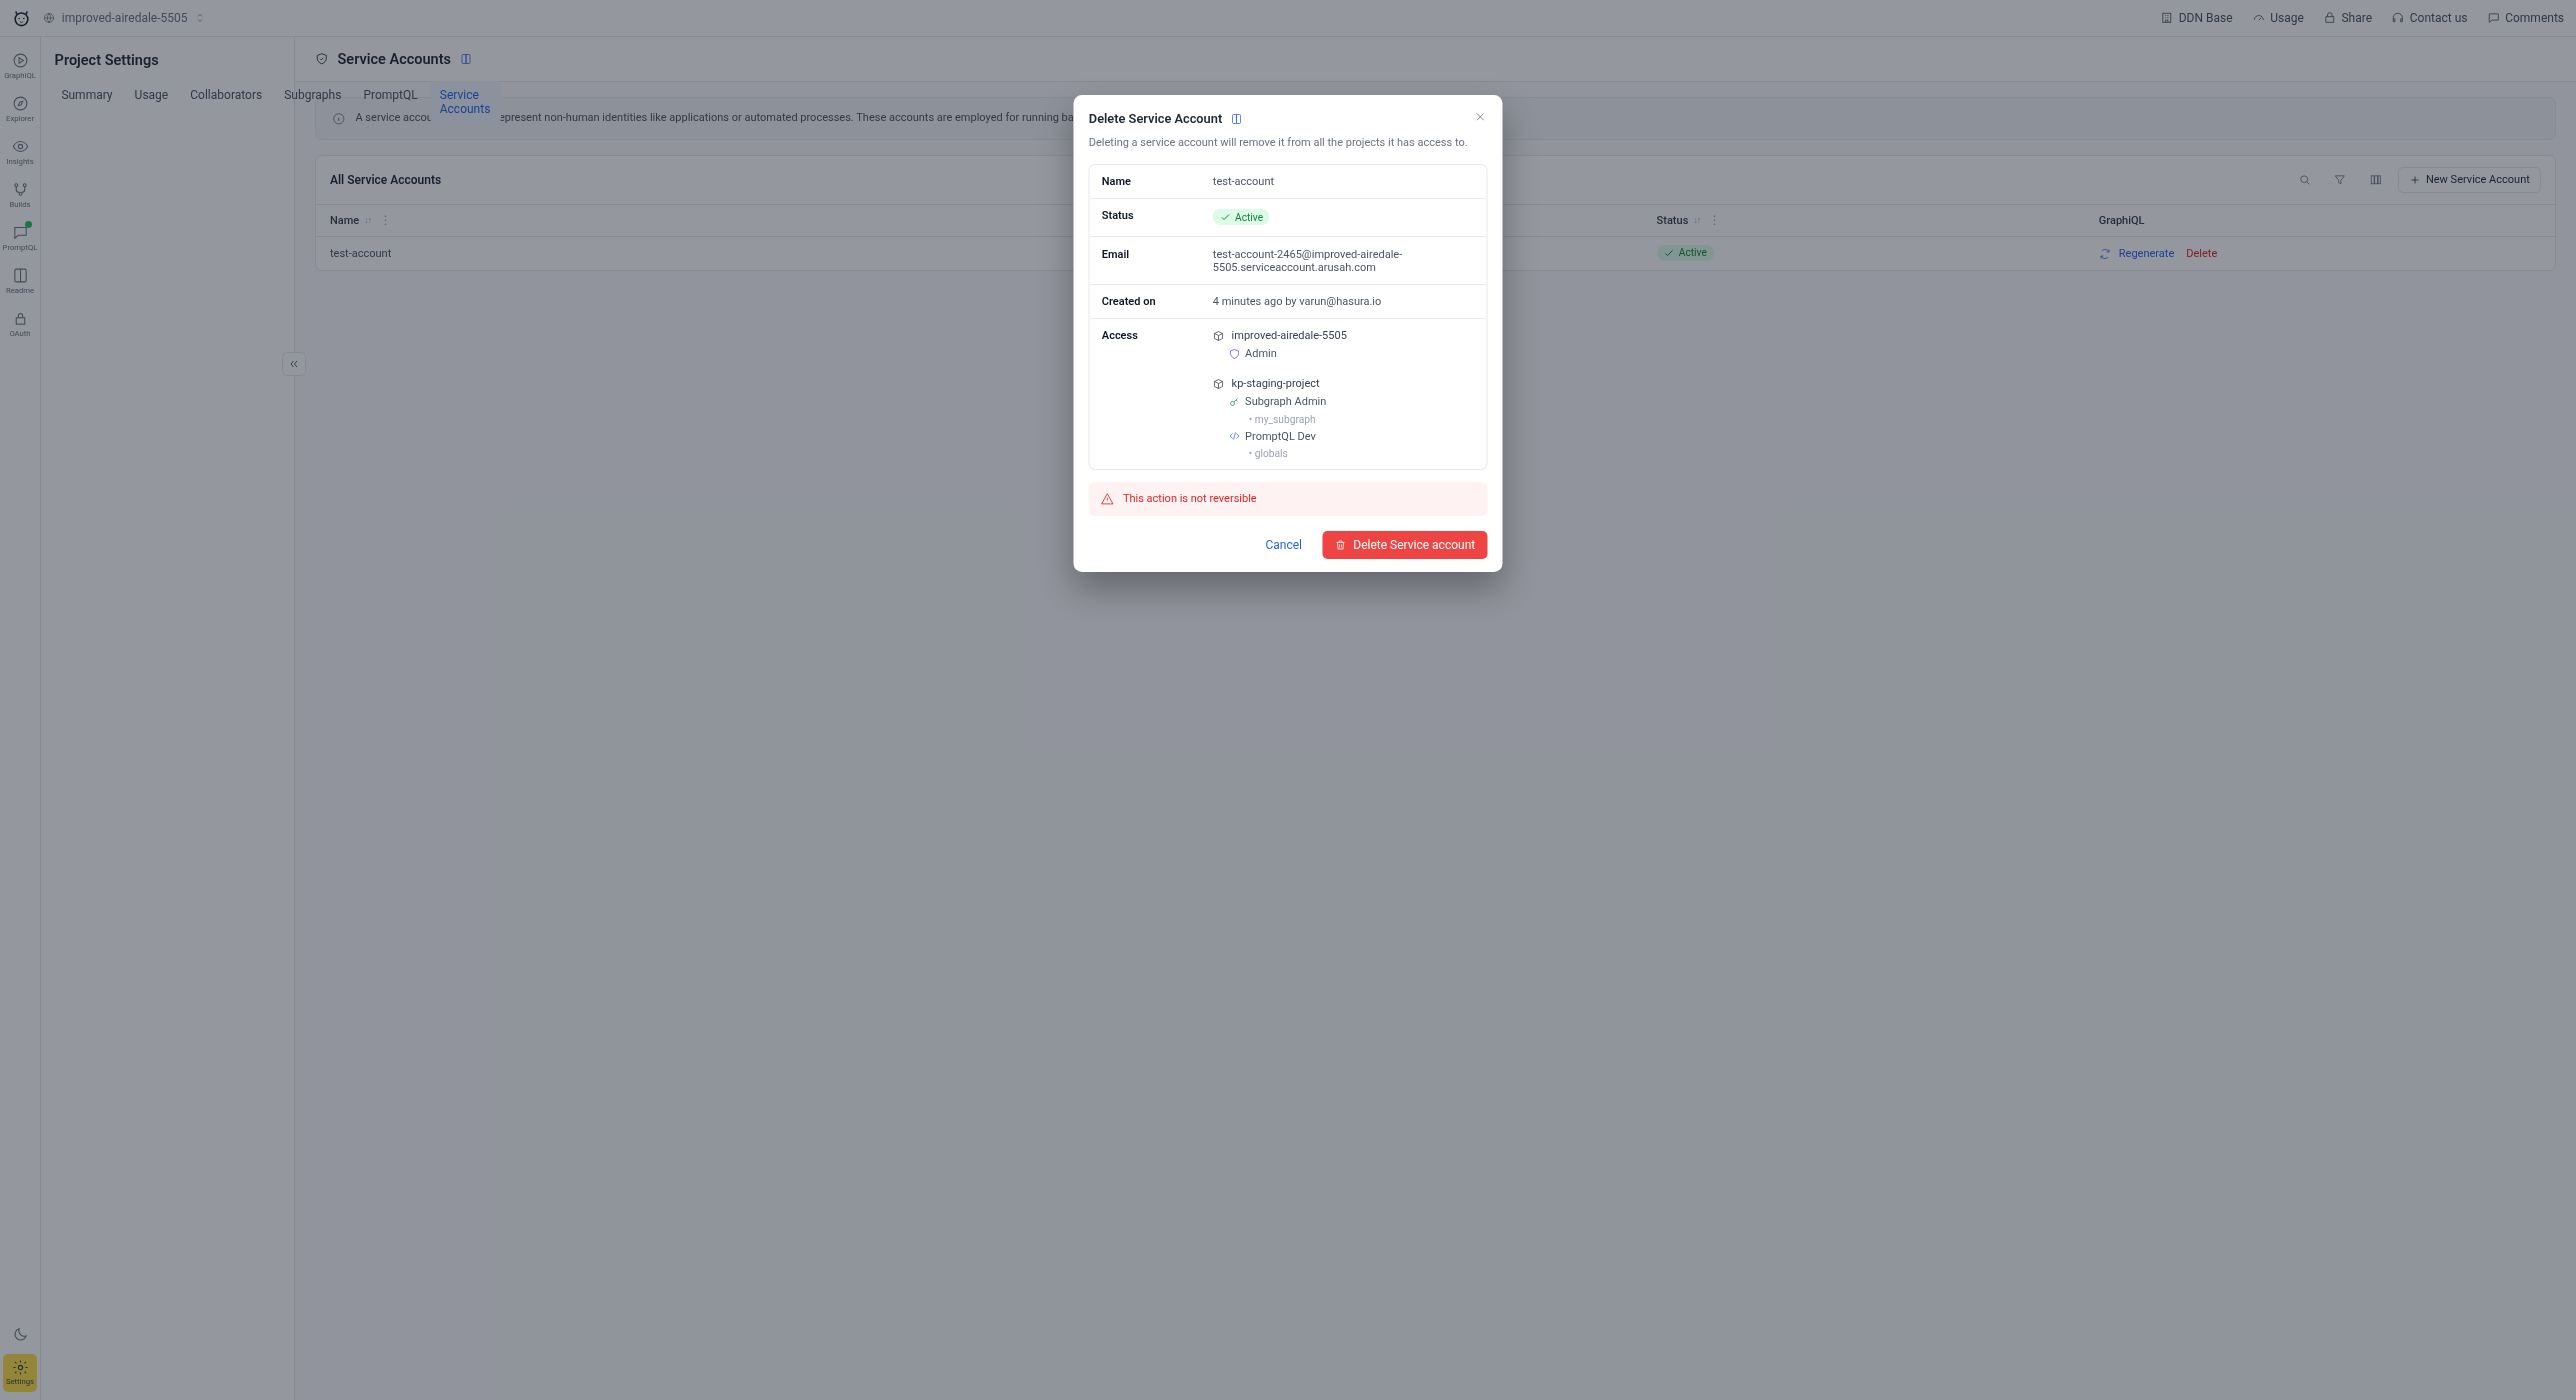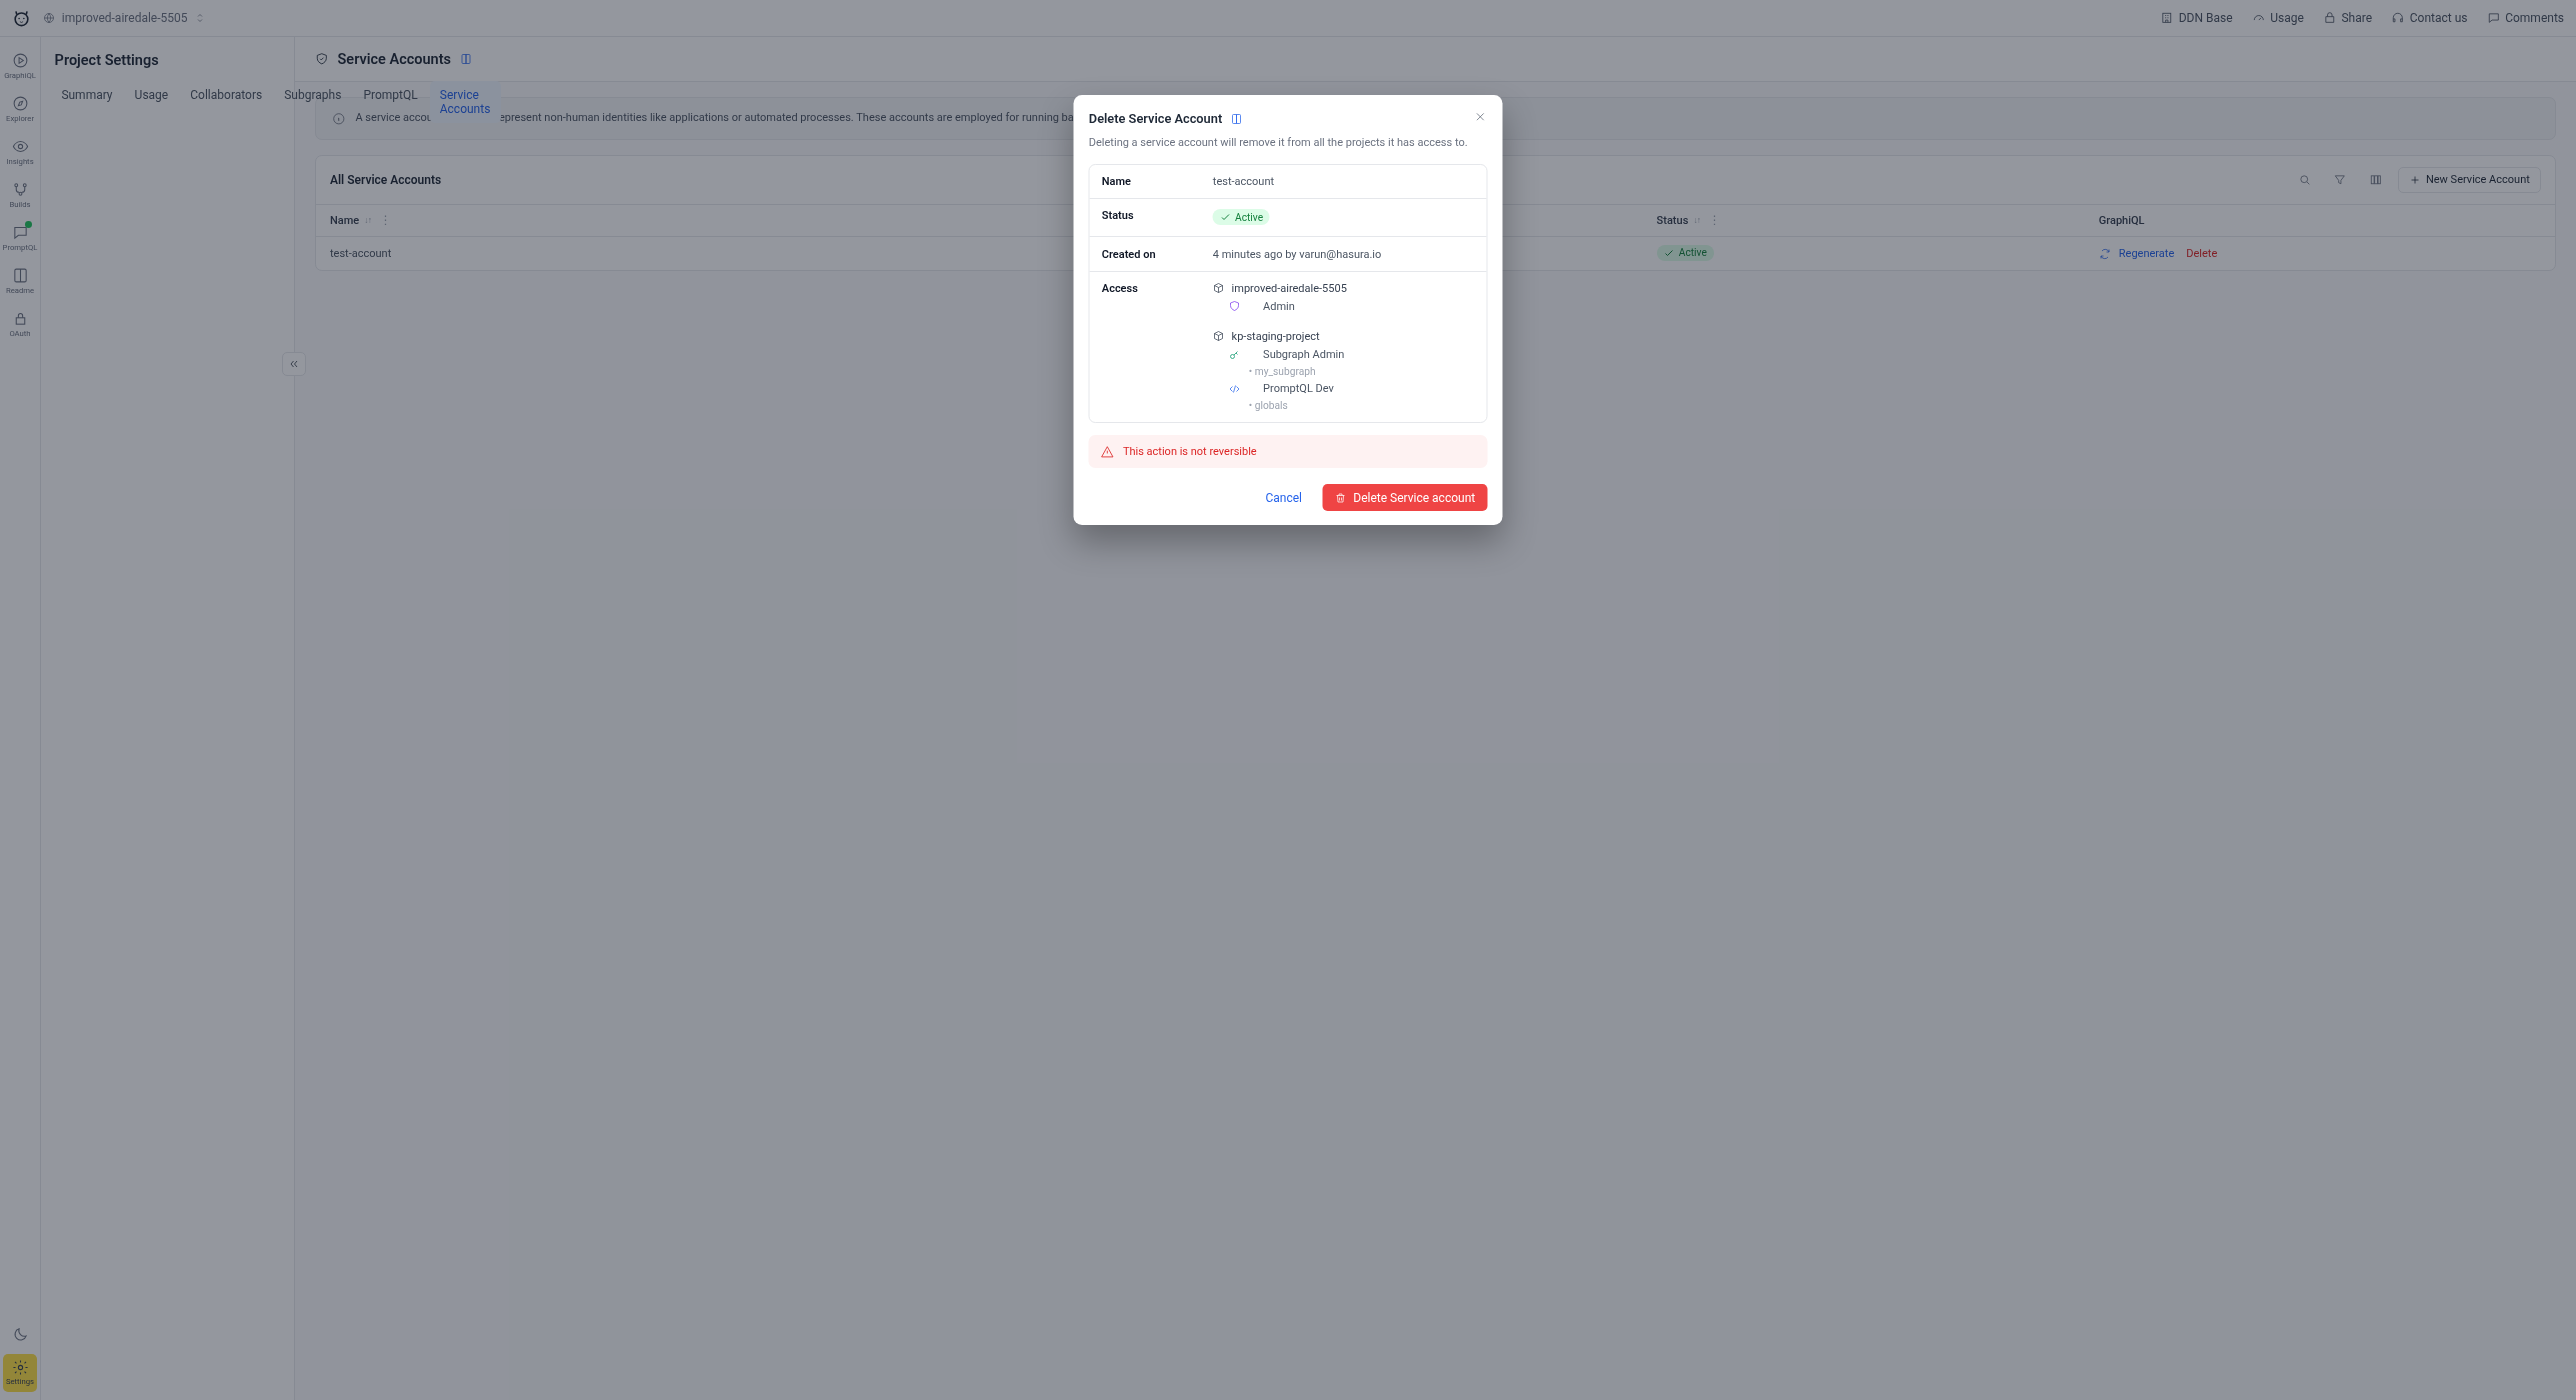--- a/index.html
+++ b/index.html
@@ -187,21 +187,21 @@
   display: flex;
   padding: 10.2px 12px;
   border-bottom: 0.9px solid #e5e7eb;
   font-size: 11px;
 }
 .details-row:last-child { border-bottom: none; }
 .details-label { width: 111px; font-weight: 600; color: #111827; flex-shrink: 0; }
 .details-value { color: #4b5563; flex: 1; word-break: break-word; }
 .access-block { display: flex; flex-direction: column; gap: 5.1px; }
 .access-proj { display: flex; align-items: center; gap: 6.8px; color: #374151; }
-.access-role { display: flex; align-items: center; gap: 23px; margin-left: 15.3px; font-size: 11px; text-align: right; }
+.access-role { display: flex; align-items: center; gap: 5px; margin-left: 15.3px; font-size: 11px; text-align: right; }
 .access-sub { margin-left: 36px; color: #9ca3af; font-size: 10.2px; }
 .access-sub::before { content: "• "; }
 .role-admin { color: #7c3aed; }
 .role-green { color: #059669; }
 .role-blue { color: #2563eb; }
 .warning-banner {
   margin: 12px 15.3px;
   padding: 10.2px 12px;
   background: #fef2f2;
   border-radius: 6.8px;
@@ -493,20 +493,24 @@
     <div class="details-row">
       <div class="details-label">Status</div>
       <div class="details-value"><span class="badge">
             <svg class="svg-14" viewBox="0 0 24 24">
               <path d="M5 13l4 4L19 7" fill="none" stroke="currentColor" stroke-width="2"></path>
             </svg>
             <span>Active</span>
           </span></div>
     </div>
     <div class="details-row">
+      <div class="details-label">Email</div>
+      <div class="details-value">test-account-2465@improved-airedale-5505.serviceaccount.arusah.com</div>
+    </div>
+    <div class="details-row">
       <div class="details-label">Created on</div>
       <div class="details-value">4 minutes ago by varun@hasura.io</div>
     </div>
     <div class="details-row">
       <div class="details-label">Access</div>
       <div class="details-value">
         <div class="access-block">
           <div class="access-proj">
             <svg class="svg-14" viewBox="0 0 24 24">
                 <path d="M12 3l8 4v10l-8 4-8-4V7zM4 7l8 4 8-4M12 11v10" fill="none" stroke="currentColor" stroke-width="1.5"></path>

